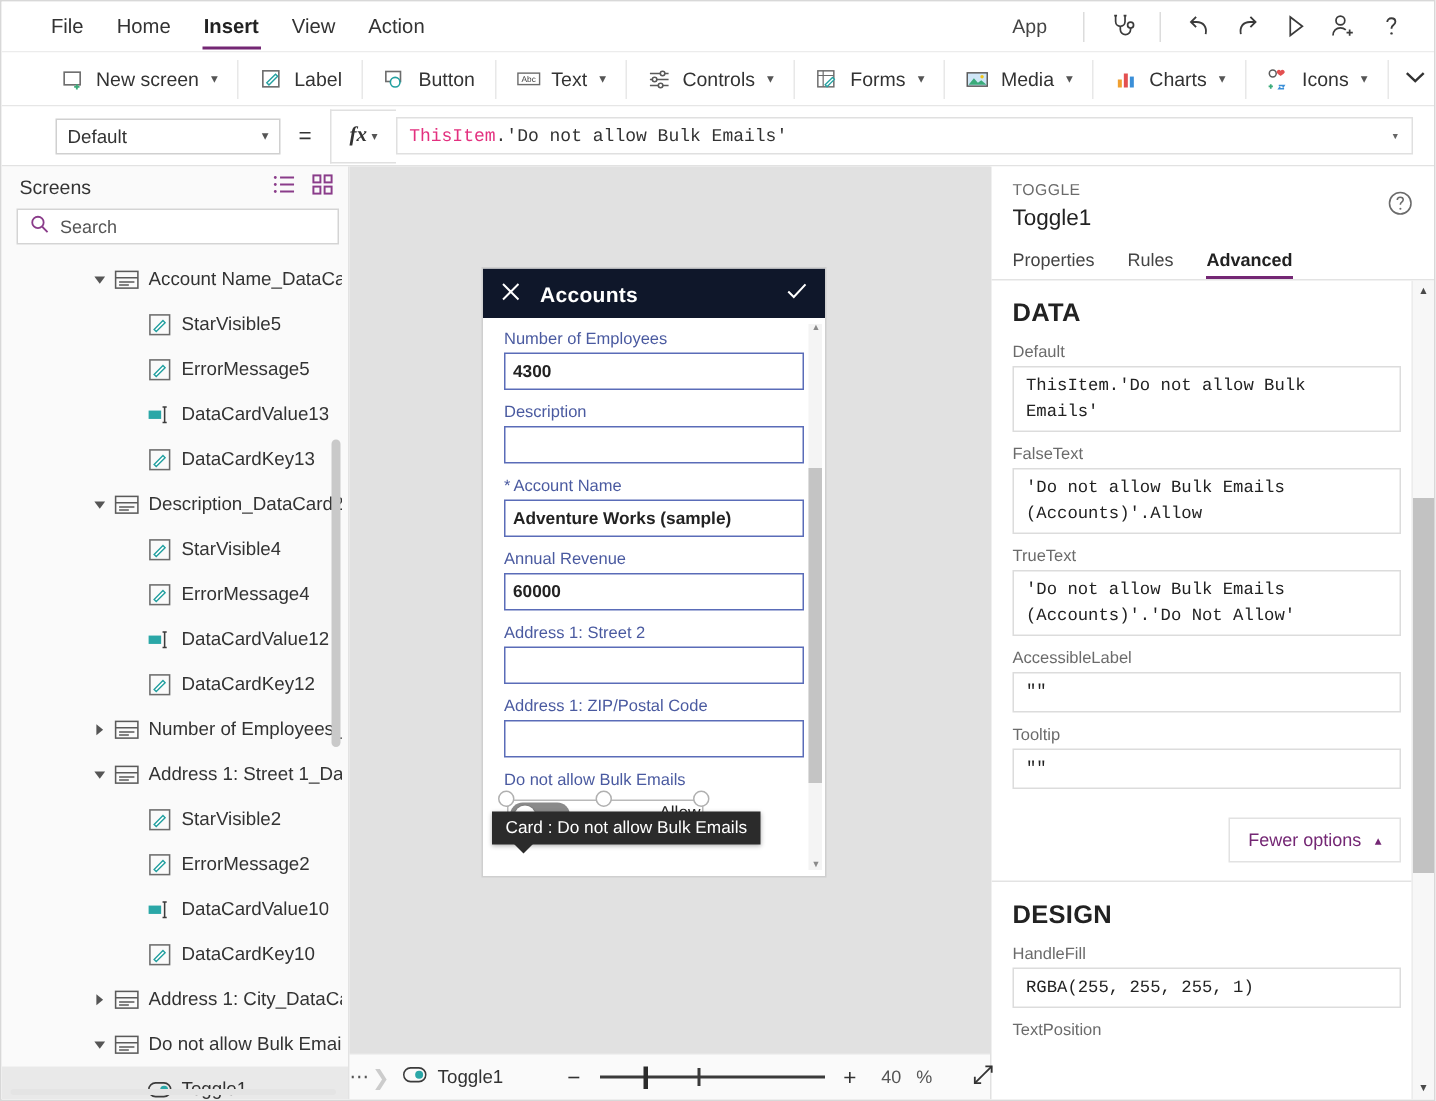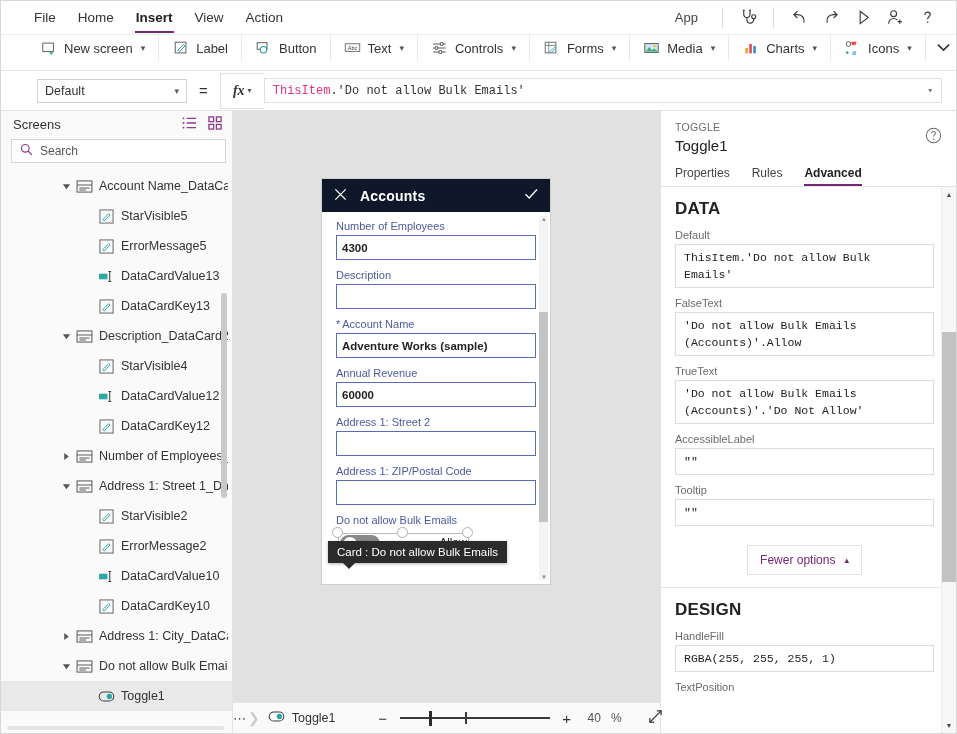--- a/index.html
+++ b/index.html
@@ -17,21 +17,21 @@
   .menu-item{font-size:13.5px;color:#333;padding:6px 11px;position:relative;cursor:default;white-space:nowrap;}
   .menu-item.active{font-weight:bold;color:#222;}
   .menu-item.active:after{content:"";position:absolute;left:10px;right:10px;bottom:-2px;height:2px;background:#742774;}
   .menubar-right{margin-left:auto;display:flex;align-items:center;padding-right:14px;gap:2px;}
   .app-label{font-size:13px;color:#444;padding:0 14px 0 6px;}
   .vdiv{width:1px;height:20px;background:#dcdcdc;margin:0 8px;}
   .mb-icon{width:30px;height:28px;display:flex;align-items:center;justify-content:center;color:#3b3b3b;cursor:default;}
   .mb-icon svg{display:block;}
 
   
-  .ribbon{height:36px;display:flex;align-items:flex-start;background:#fff;border-bottom:1px solid #e6e6e6;padding-left:26px;box-sizing:border-box;}
+  .ribbon{height:36px;display:flex;align-items:center;background:#fff;border-bottom:1px solid #e6e6e6;padding-left:26px;box-sizing:border-box;}
   .rb{display:flex;align-items:center;gap:7px;padding:0 13px;height:26px;font-size:13px;color:#333;border-right:1px solid #e8e8e8;white-space:nowrap;cursor:default;}
   .rb:last-of-type{border-right:none;}
   .rb .chev{font-size:9px;color:#555;margin-left:1px;}
   .rb-ico{width:17px;height:17px;display:flex;align-items:center;justify-content:center;flex:0 0 17px;}
   .rb-ico svg{display:block;}
   .rb-more{margin-left:6px;display:flex;align-items:center;justify-content:center;width:30px;height:26px;color:#333;font-size:13px;}
 
   
   .fbar{height:40px;display:flex;align-items:center;background:#fff;border-bottom:1px solid #e2e2e2;padding:0 14px 0 36px;box-sizing:border-box;}
   .prop-select{width:150px;height:24px;border:1px solid #d0d0d0;background:#fff;display:flex;align-items:center;padding:0 7px;box-sizing:border-box;font-size:12.5px;color:#333;}
@@ -103,21 +103,21 @@
   .r-tab.active{font-weight:bold;color:#222;}
   .r-tab.active:after{content:"";position:absolute;left:0;right:0;bottom:0;height:2px;background:#742774;}
   .r-divider{height:1px;background:#e3e3e3;}
   .r-scroll{flex:1;position:relative;overflow:hidden;padding:0 0 0 0;}
   .r-section{padding:12px 22px 6px 14px;}
   .r-sect-title{font-size:17px;font-weight:bold;color:#222;letter-spacing:.2px;margin-bottom:10px;}
   .r-field{margin-bottom:9px;}
   .r-flabel{font-size:11px;color:#6b6b6b;margin-bottom:3px;}
   .r-finput{min-height:26px;border:1px solid #dcdcdc;background:#fff;padding:4px 8px;box-sizing:border-box;
     font-family:"Liberation Mono","DejaVu Sans Mono",monospace;font-size:11.5px;color:#222;line-height:17px;white-space:pre-wrap;}
-  .r-fewer{display:flex;justify-content:center;padding:4px 22px 12px 14px;}
+  .r-fewer{display:flex;justify-content:flex-end;padding:4px 22px 12px 14px;}
   .r-fewer-btn{border:1px solid #e2e2e2;background:#fff;color:#742774;font-size:12px;padding:7px 12px;display:flex;align-items:center;gap:9px;}
   .r-fewer-btn .cv{font-size:9px;}
   .r-sb-track{position:absolute;right:0;top:0;bottom:0;width:14px;background:#f7f7f7;border-left:1px solid #ececec;}
   .r-sb-thumb{position:absolute;right:0;width:14px;background:#c2c2c2;}
   .r-sb-btn{position:absolute;right:0;width:14px;height:15px;display:flex;align-items:center;justify-content:center;font-size:7px;color:#4a4a4a;}
 
   
   .status{position:absolute;left:232px;right:296px;bottom:0;height:31px;background:#fafafa;border-top:1px solid #e6e6e6;display:flex;align-items:center;box-sizing:border-box;}
   .st-dots{width:44px;display:flex;align-items:center;justify-content:center;color:#555;letter-spacing:2px;font-size:13px;}
   .st-sep{color:#ccc;font-size:14px;margin-right:8px;}
@@ -440,20 +440,31 @@
                 <rect x="1" y="1" width="14" height="14" stroke="#6c6c6c" stroke-width="1.1"></rect>
                 <path d="M4 11.3 10.3 5l1.5 1.5-6.3 6.3z" fill="#fff" stroke="#23a0a0" stroke-width="1"></path>
               </svg>
             </span>
             <span class="tlabel">StarVisible4</span>
           </div>
           <div class="tnode">
             <span style="width:78px;flex:0 0 78px"></span>
             <span class="tw"></span>
             <span class="tico">
+              <svg width="15" height="15" viewBox="0 0 16 16" fill="none">
+                <rect x="1" y="1" width="14" height="14" stroke="#6c6c6c" stroke-width="1.1"></rect>
+                <path d="M4 11.3 10.3 5l1.5 1.5-6.3 6.3z" fill="#fff" stroke="#23a0a0" stroke-width="1"></path>
+              </svg>
+            </span>
+            <span class="tlabel">ErrorMessage4</span>
+          </div>
+          <div class="tnode">
+            <span style="width:78px;flex:0 0 78px"></span>
+            <span class="tw"></span>
+            <span class="tico">
               <svg width="17" height="13" viewBox="0 0 18 14" fill="none">
                 <rect x="1" y="4" width="9" height="6" fill="#2aa7a7"></rect>
                 <path d="M12.5 1.5v11M11 1.5h3M11 12.5h3" stroke="#3b3b3b" stroke-width="1.1"></path>
               </svg>
             </span>
             <span class="tlabel">DataCardValue12</span>
           </div>
           <div class="tnode">
             <span style="width:78px;flex:0 0 78px"></span>
             <span class="tw"></span>

